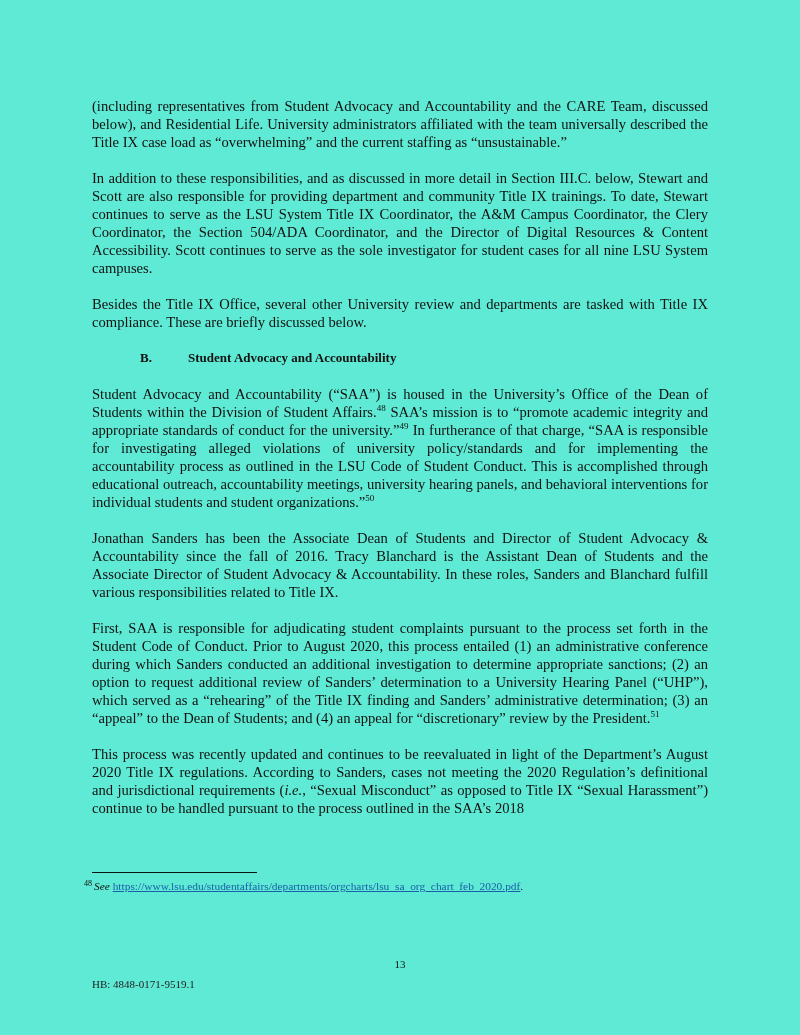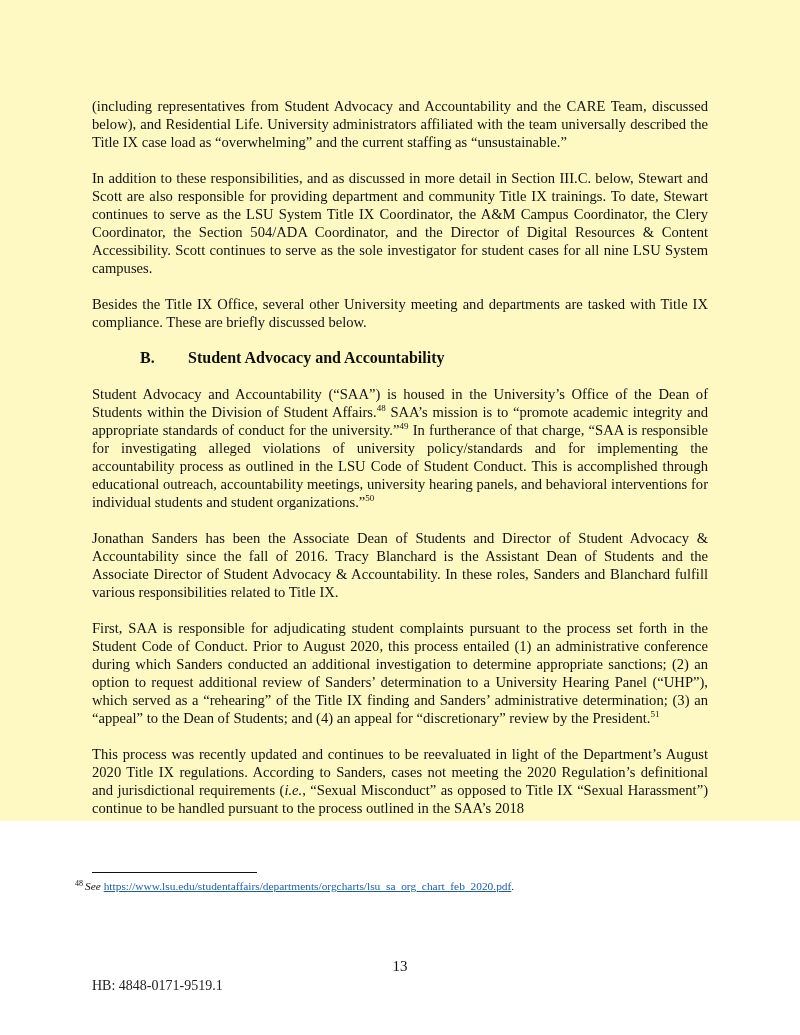--- a/index.html
+++ b/index.html
@@ -1,60 +1,60 @@
 <!DOCTYPE html>
 <html><head>
 <meta charset="utf-8">
 <style>
   html, body { margin: 0; padding: 0; background: #ffffff; }
   body { width: 800px; height: 1035px; position: relative; overflow: hidden; }
   .page {
-    position: absolute; left: 0; top: 0; width: 800px; height: 821px;
-    background: #fef9c3; color: #111111;
+    position: absolute; left: 0; top: 0; width: 800px; height: 1035px;
+    background: #5eead4; color: #111111;
     font-family: "Liberation Serif", "DejaVu Serif", serif;
   }
   .body-text {
     position: absolute; left: 92px; top: 97px; width: 616px;
     font-size: 14.6px; line-height: 18px;
   }
   .body-text p {
     margin: 0 0 18px 0; text-align: justify;
   }
   .heading {
-    margin: 0 0 18px 0; font-weight: bold; font-size: 16px; line-height: 18px;
+    margin: 0 0 18px 0; font-weight: bold; font-size: 13px; line-height: 18px;
     padding-left: 48px;
   }
   .heading .letter { display: inline-block; width: 48px; }
   sup { font-size: 9px; line-height: 0; vertical-align: 6px; }
   .rule {
     position: absolute; left: 92px; top: 872px; width: 165px; height: 0;
     border-top: 1px solid #111111;
   }
   .footnotes {
-    position: absolute; left: 75px; top: 879px; width: 620px;
+    position: absolute; left: 84px; top: 879px; width: 620px;
     font-size: 11.4px; line-height: 15px;
   }
   .footnotes .fn sup { font-size: 8px; vertical-align: 4px; margin-right: 2px; }
   a.link { color: #1a5fa8; text-decoration: underline; }
   .page-number {
     position: absolute; left: 0; width: 800px; top: 958px; text-align: center;
-    font-size: 15px;
+    font-size: 11px;
   }
   .doc-id {
-    position: absolute; left: 92px; top: 978px; font-size: 14px; color: #222222;
+    position: absolute; left: 92px; top: 978px; font-size: 11px; color: #222222;
   }
 </style>
 </head>
 <body>
 
 <div class="page">
   <div class="body-text">
     <p>(including representatives from Student Advocacy and Accountability and the CARE Team, discussed below), and Residential Life. University administrators affiliated with the team universally described the Title IX case load as “overwhelming” and the current staffing as “unsustainable.”</p>
     <p>In addition to these responsibilities, and as discussed in more detail in Section III.C. below, Stewart and Scott are also responsible for providing department and community Title IX trainings. To date, Stewart continues to serve as the LSU System Title IX Coordinator, the A&amp;M Campus Coordinator, the Clery Coordinator, the Section 504/ADA Coordinator, and the Director of Digital Resources &amp; Content Accessibility. Scott continues to serve as the sole investigator for student cases for all nine LSU System campuses.</p>
-    <p>Besides the Title IX Office, several other University meeting and departments are tasked with Title IX compliance. These are briefly discussed below.</p>
+    <p>Besides the Title IX Office, several other University review and departments are tasked with Title IX compliance. These are briefly discussed below.</p>
 
     <div class="heading">
       <span class="letter">B.</span><span>Student Advocacy and Accountability</span>
     </div>
 
     <p><span>Student Advocacy and Accountability (“SAA”) is housed in the University’s Office of the Dean of Students within the Division of Student Affairs.</span><sup>48</sup><span> SAA’s mission is to “promote academic integrity and appropriate standards of conduct for the university.”</span><sup>49</sup><span> In furtherance of that charge, “SAA is responsible for investigating alleged violations of university policy/standards and for implementing the accountability process as outlined in the LSU Code of Student Conduct. This is accomplished through educational outreach, accountability meetings, university hearing panels, and behavioral interventions for individual students and student organizations.”</span><sup>50</sup></p>
 
     <p>Jonathan Sanders has been the Associate Dean of Students and Director of Student Advocacy &amp; Accountability since the fall of 2016. Tracy Blanchard is the Assistant Dean of Students and the Associate Director of Student Advocacy &amp; Accountability. In these roles, Sanders and Blanchard fulfill various responsibilities related to Title IX.</p>
 
     <p><span>First, SAA is responsible for adjudicating student complaints pursuant to the process set forth in the Student Code of Conduct. Prior to August 2020, this process entailed (1) an administrative conference during which Sanders conducted an additional investigation to determine appropriate sanctions; (2) an option to request additional review of Sanders’ determination to a University Hearing Panel (“UHP”), which served as a “rehearing” of the Title IX finding and Sanders’ administrative determination; (3) an “appeal” to the Dean of Students; and (4) an appeal for “discretionary” review by the President.</span><sup>51</sup></p>

